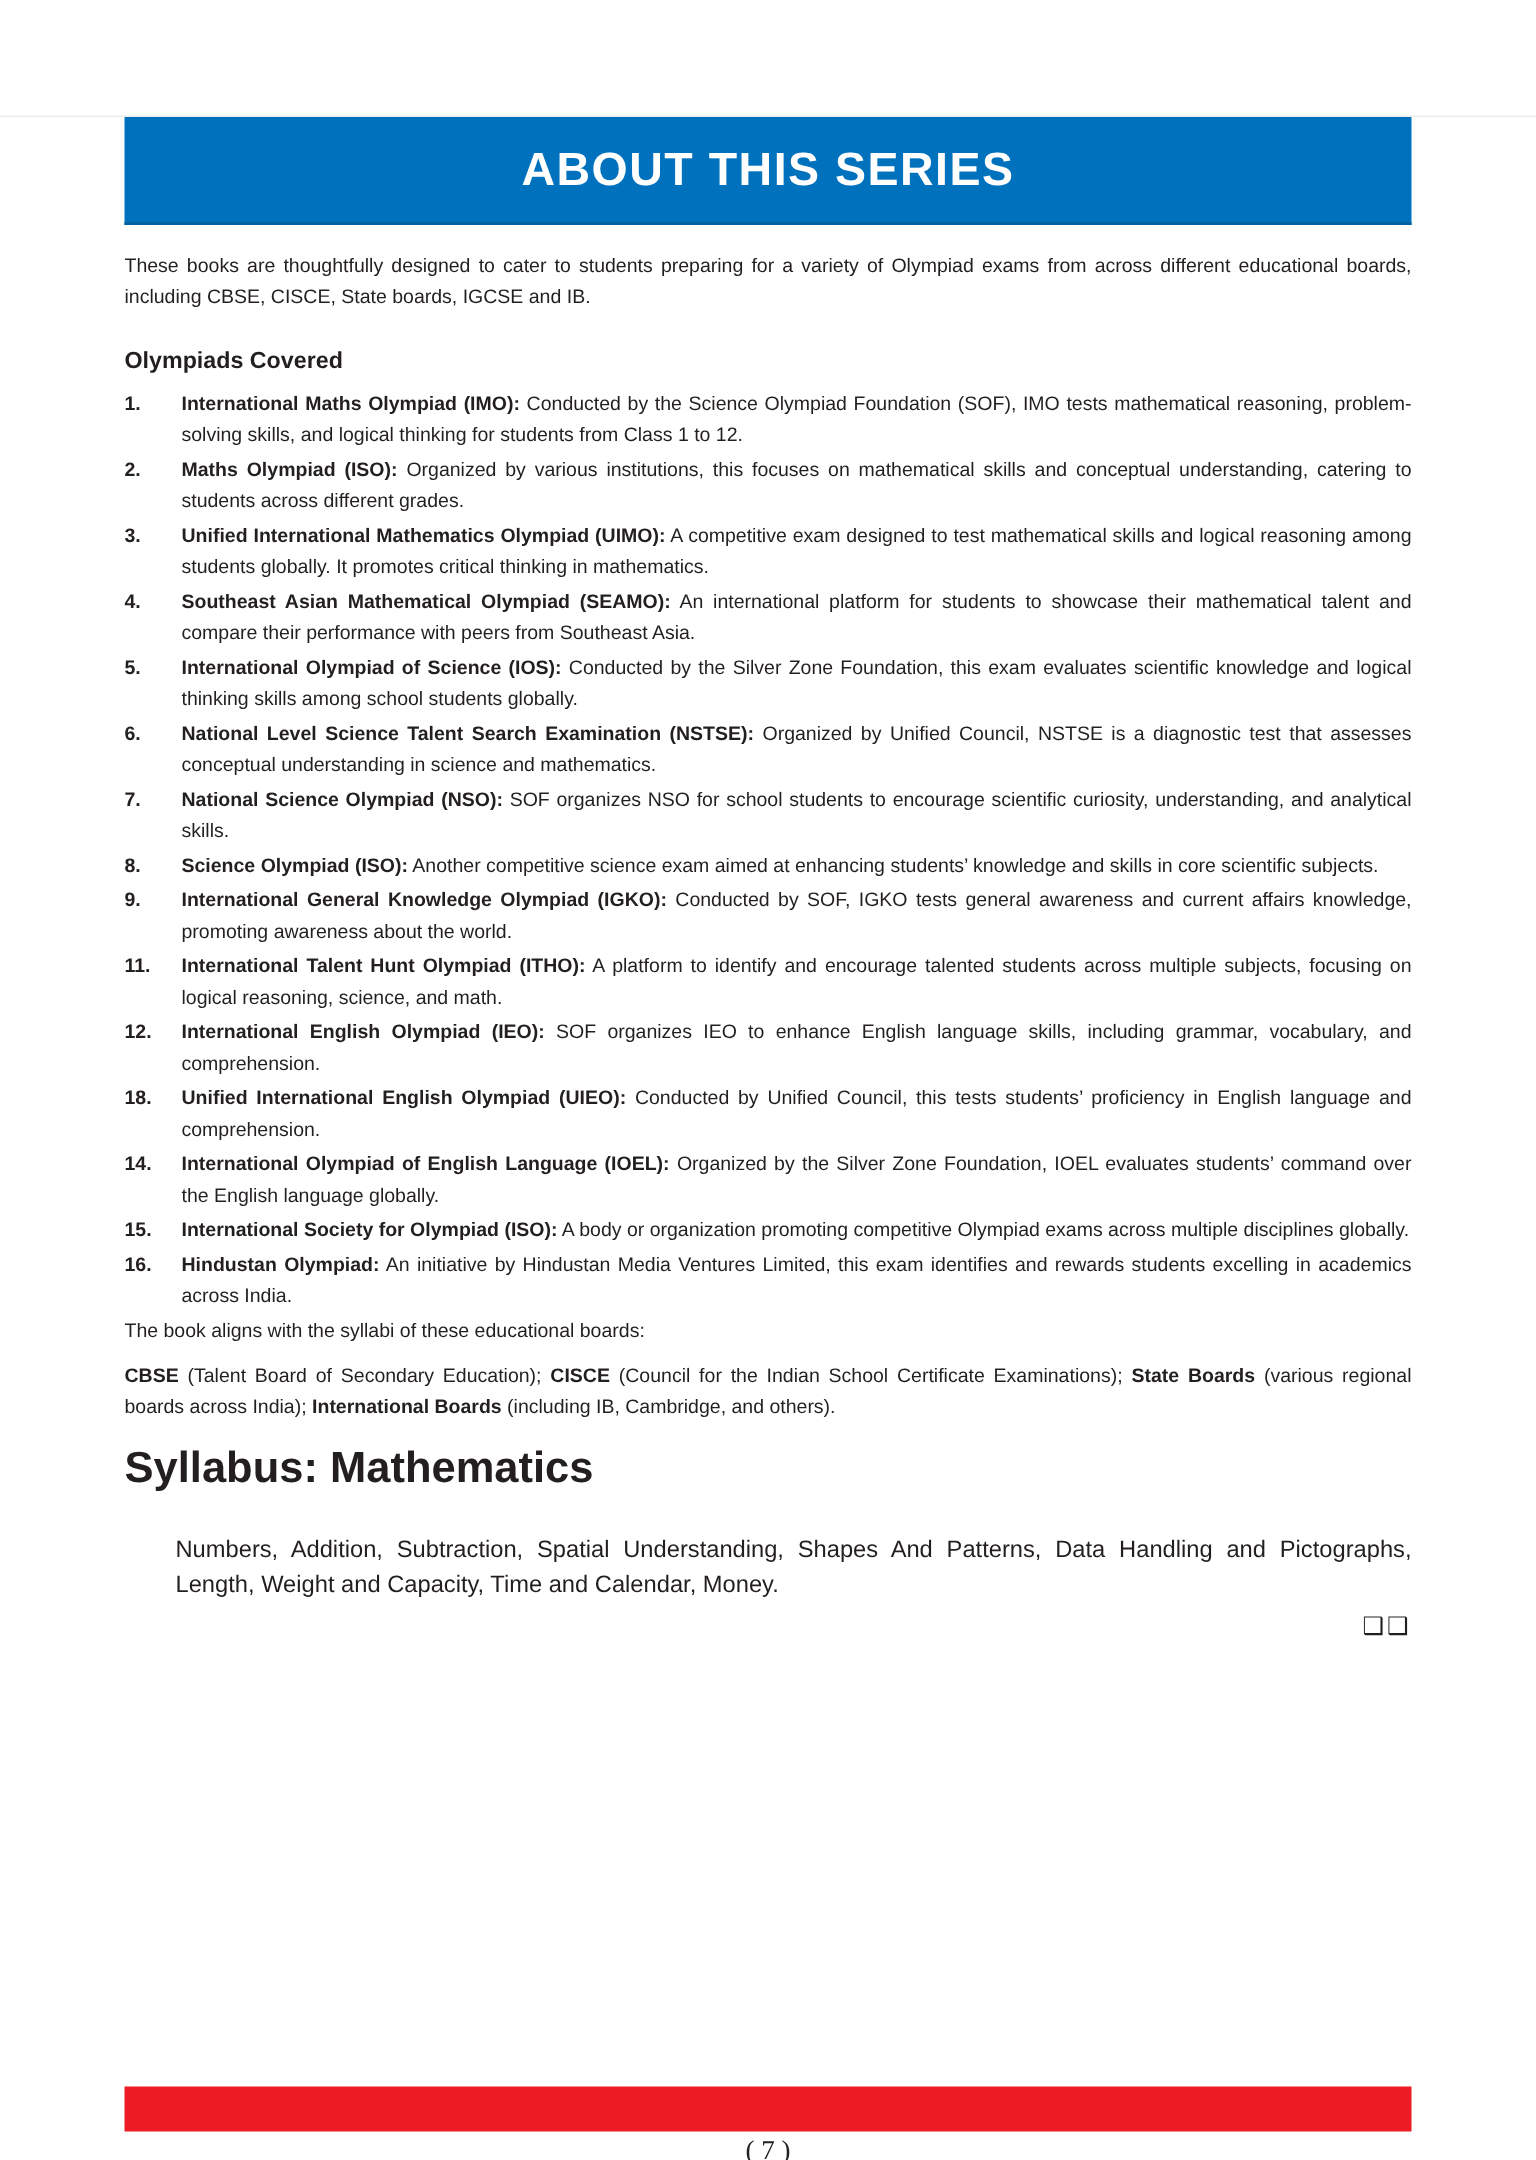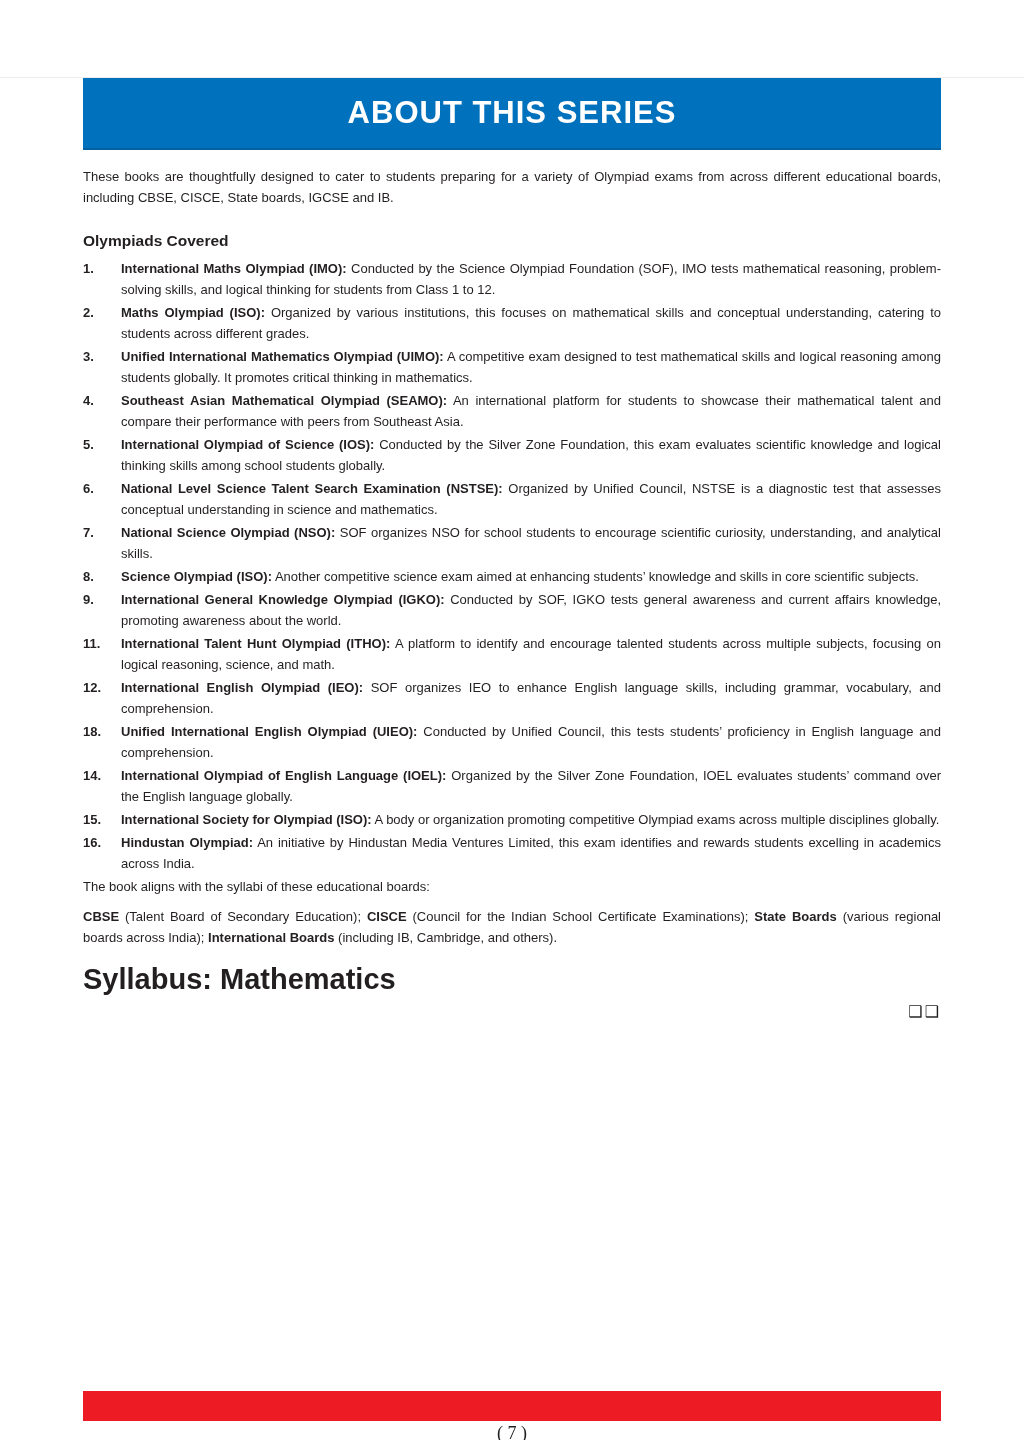--- a/index.html
+++ b/index.html
@@ -245,20 +245,21 @@
       <b>CISCE</b>
       <span>(Council for the Indian School Certificate Examinations);</span>
       <b>State Boards</b>
       <span>(various regional boards across India);</span>
       <b>International Boards</b>
       <span>(including IB, Cambridge, and others).</span>
     </p>
 
     <h2 class="syllabus-head">Syllabus: Mathematics</h2>
 
+    <p class="syllabus-text">Numbers, Addition, Subtraction, Spatial Understanding, Shapes And Patterns, Data Handling and Pictographs, Length, Weight and Capacity, Time and Calendar, Money.</p>
 
     <div class="end-marks">❑❑</div>
 
   </div>
 
   <div class="footer-bar" style="background: rgb(237, 28, 36);"></div>
   <div class="page-number">( 7 )</div>
 </div>
 
 </body></html>

